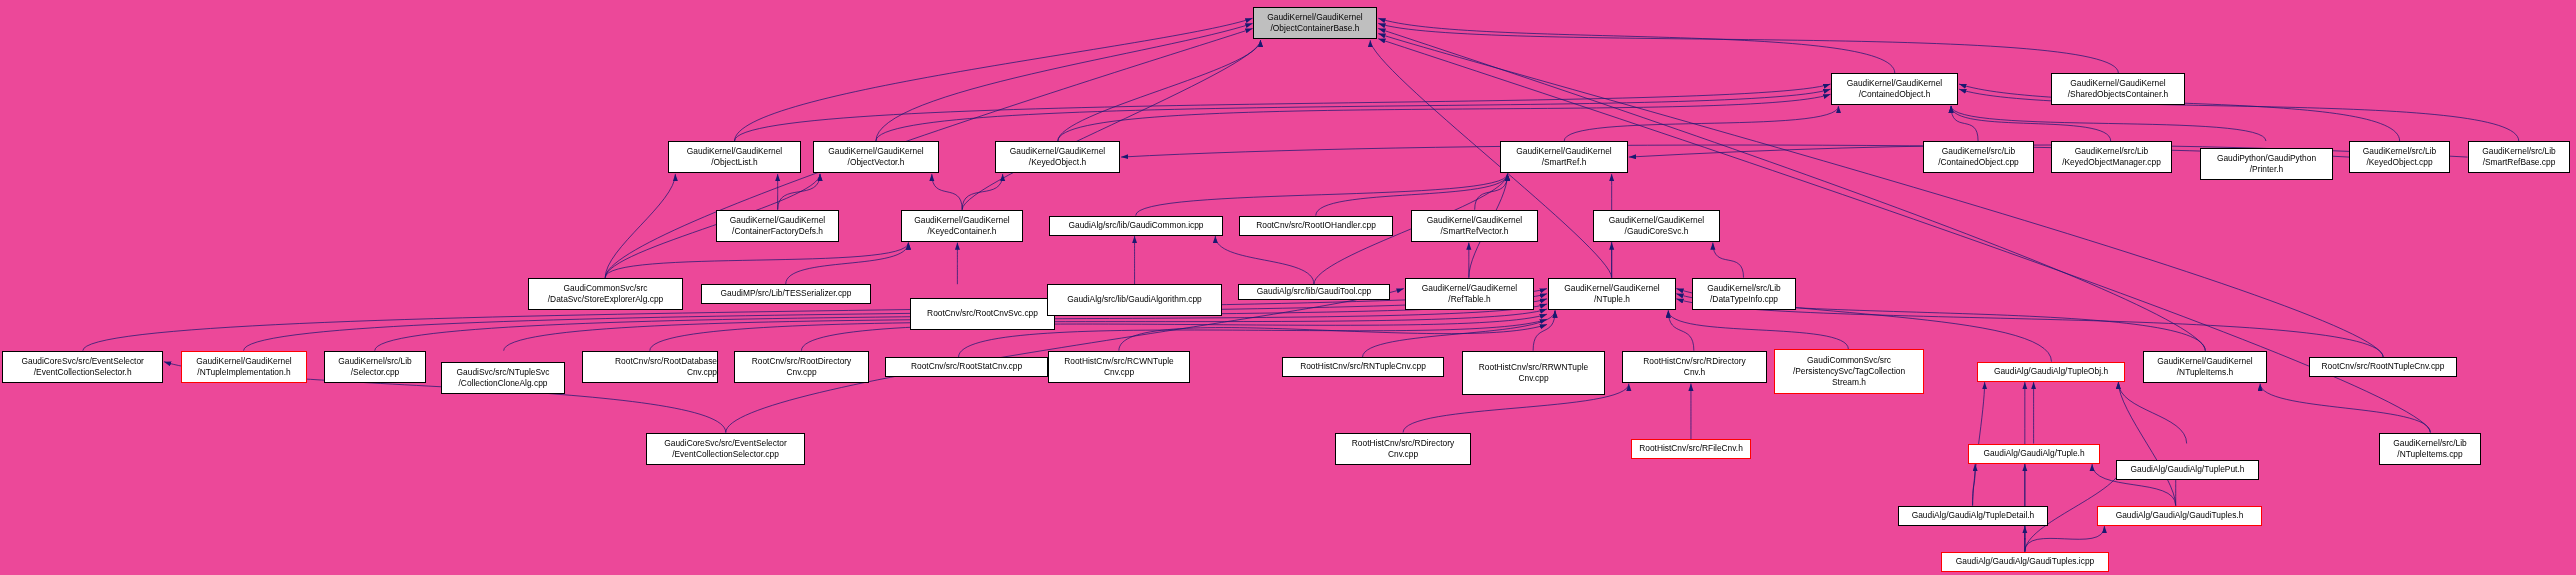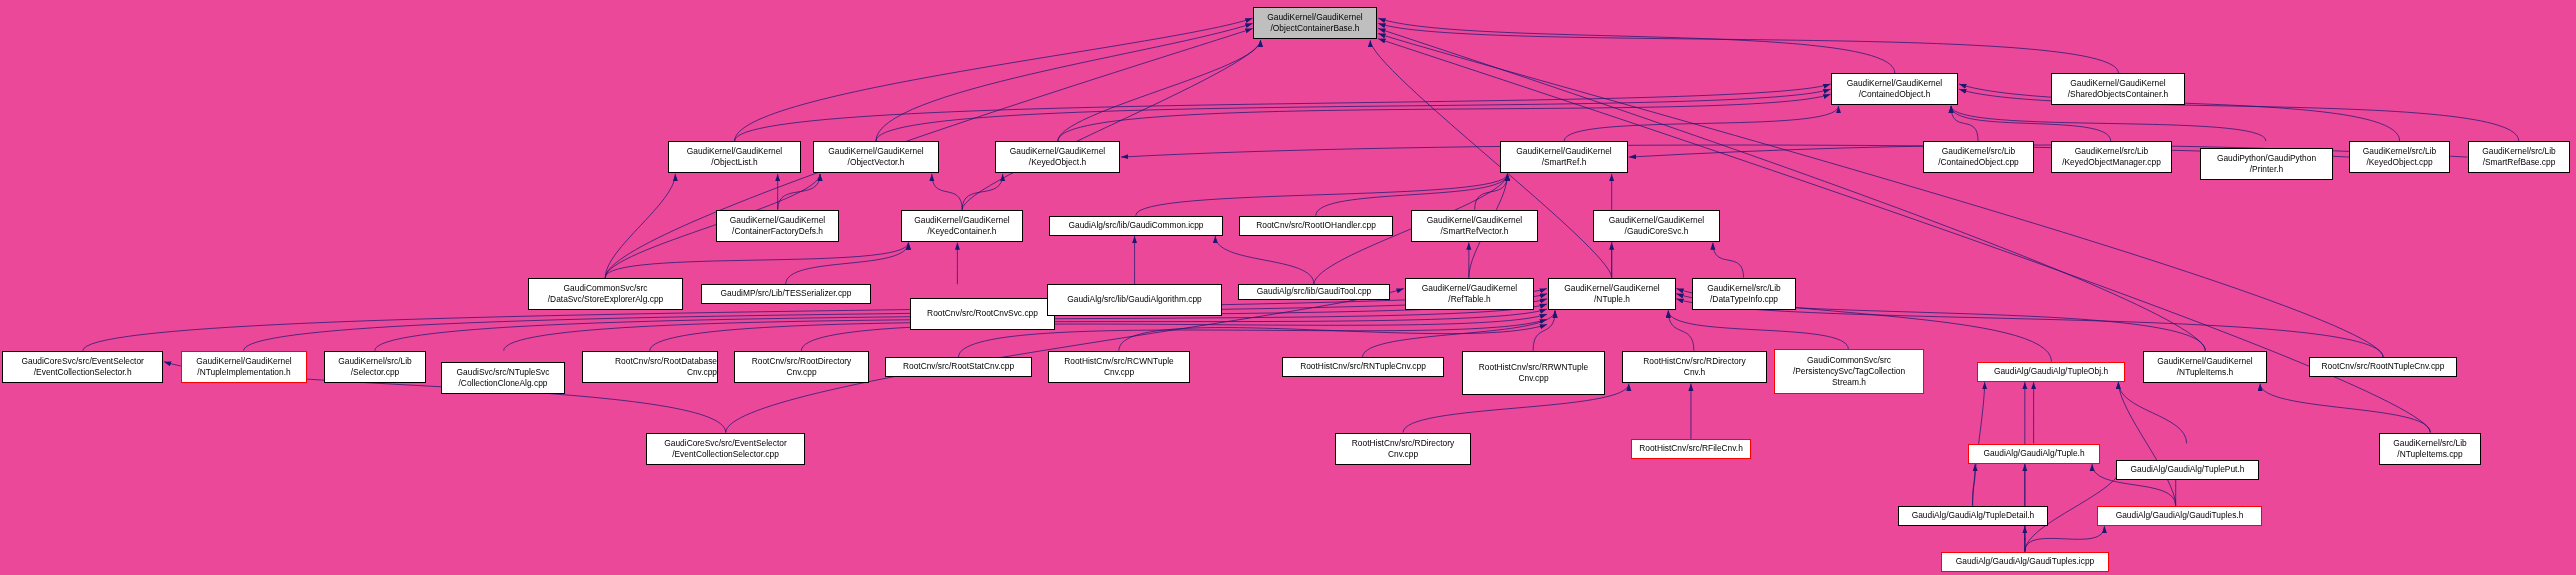--- a/index.html
+++ b/index.html
@@ -223,21 +223,21 @@
         <div>/CollectionCloneAlg.cpp</div>
       </div>
       <div class="node " style="left: 582px; top: 351px; width: 136px; height: 32px; text-align: right;">
         <div>RootCnv/src/RootDatabase</div>
         <div>Cnv.cpp</div>
       </div>
       <div class="node " style="left: 734px; top: 351px; width: 135px; height: 32px;">
         <div>RootCnv/src/RootDirectory</div>
         <div>Cnv.cpp</div>
       </div>
-      <div class="node " style="left: 885px; top: 357px; width: 147px; height: 20px; justify-content: center;">
+      <div class="node " style="left: 885px; top: 357px; width: 163px; height: 20px; justify-content: center;">
         <div>RootCnv/src/RootStatCnv.cpp</div>
       </div>
       <div class="node " style="left: 1048px; top: 351px; width: 142px; height: 32px;">
         <div>RootHistCnv/src/RCWNTuple</div>
         <div>Cnv.cpp</div>
       </div>
       <div class="node " style="left: 1282px; top: 357px; width: 162px; height: 20px;">
         <div>RootHistCnv/src/RNTupleCnv.cpp</div>
       </div>
       <div class="node " style="left: 1462px; top: 351px; width: 143px; height: 44px;">

